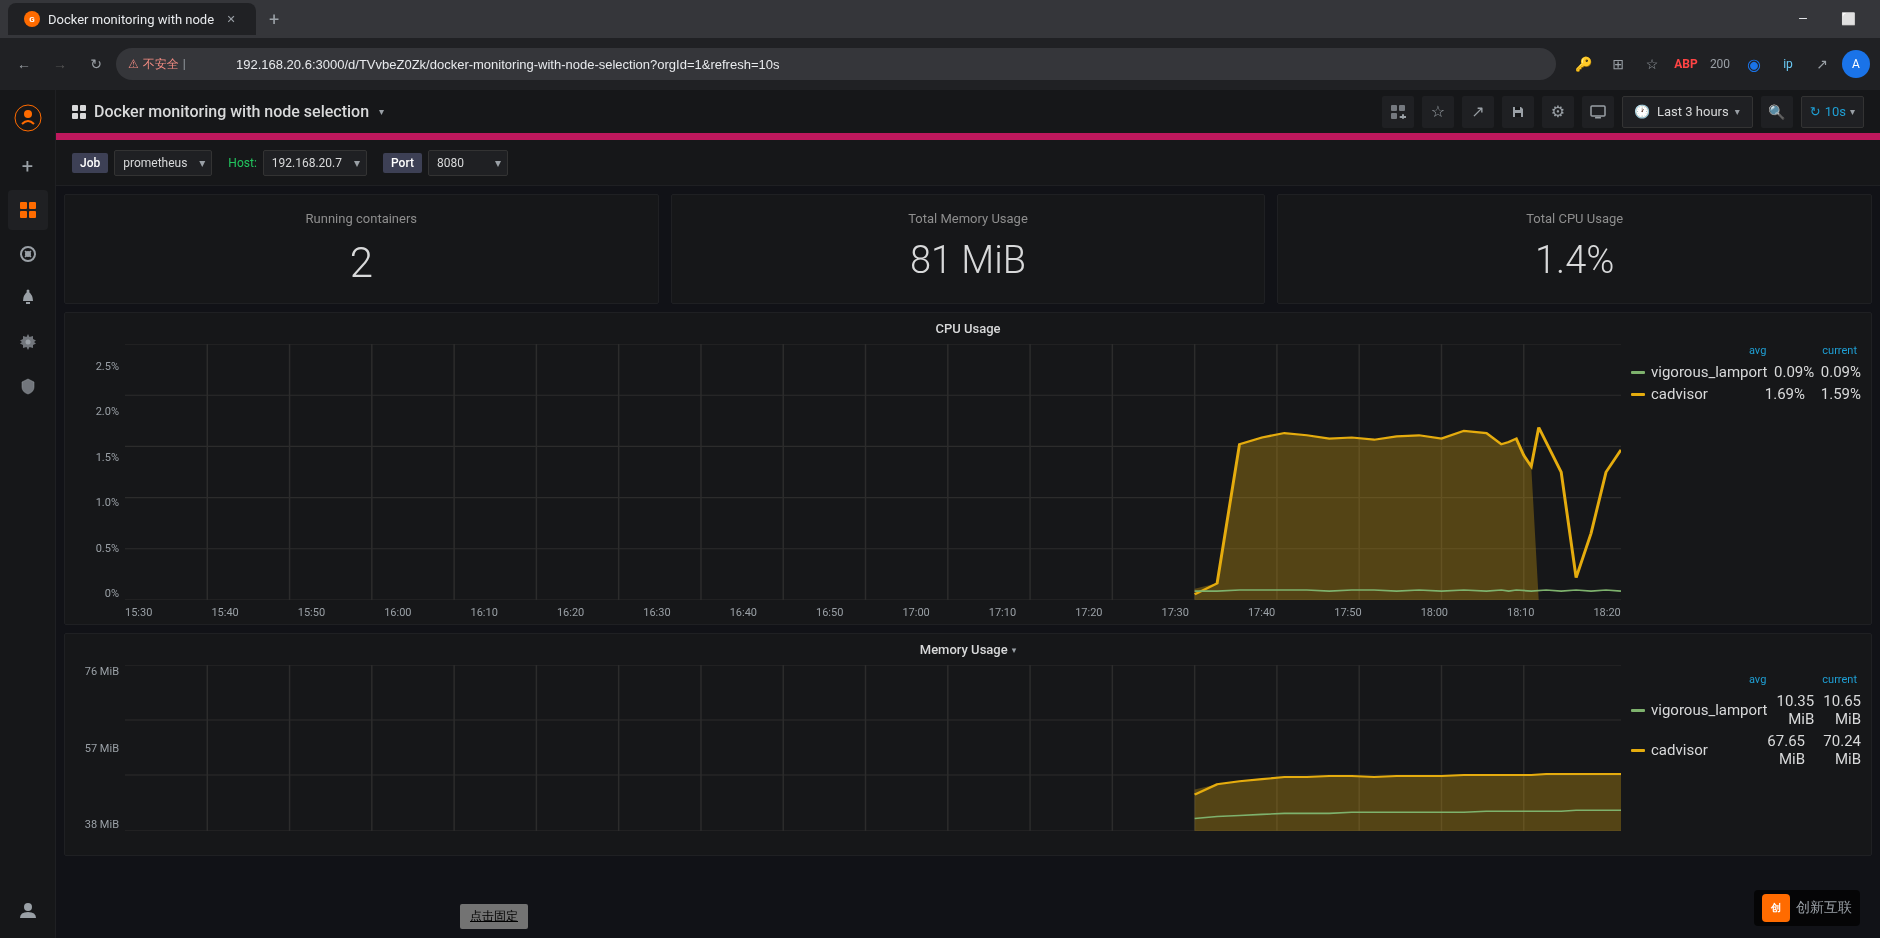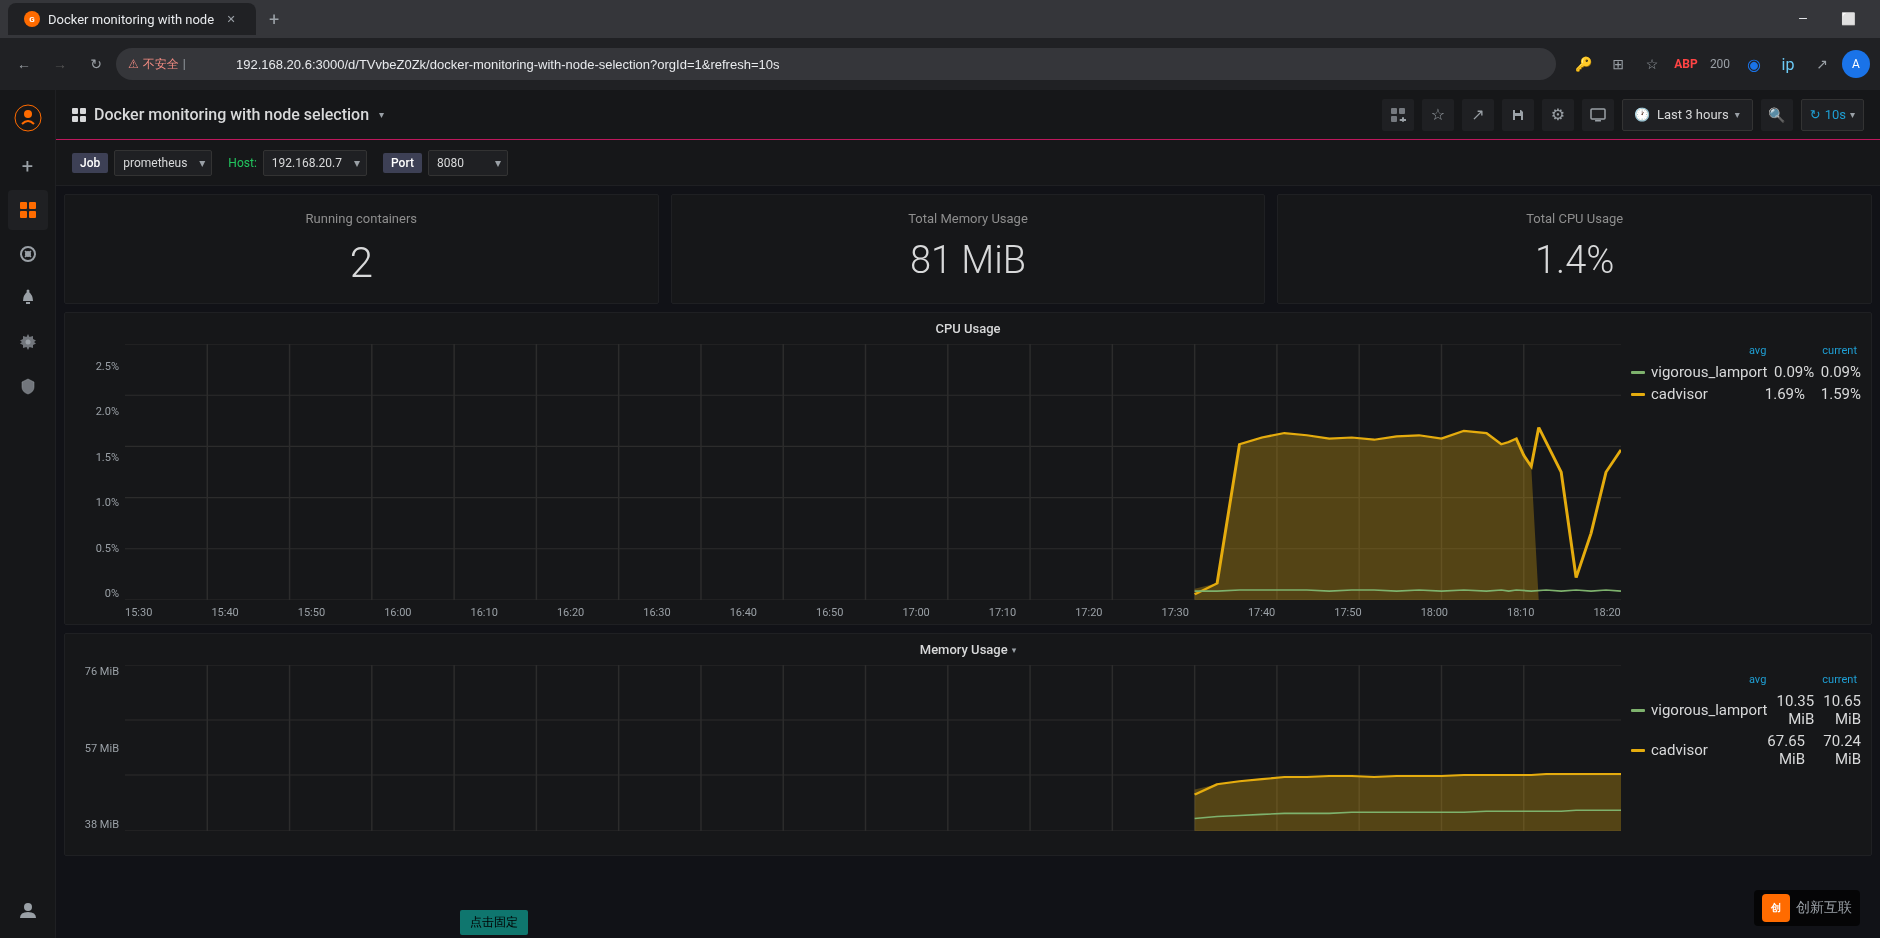--- a/index.html
+++ b/index.html
@@ -201,21 +201,21 @@
     .main-content {
       flex: 1;
       display: flex;
       flex-direction: column;
       overflow: hidden;
     }
 
     
     .grafana-header {
       background: #161719;
-      border-bottom: 1px solid #be185d;
+      border-bottom: 7px solid #be185d;
       height: 50px;
       display: flex;
       align-items: center;
       padding: 0 16px;
       gap: 8px;
     }
     .dashboard-icon {
       display: flex;
       align-items: center;
       gap: 8px;
@@ -451,28 +451,29 @@
       font-size: 11px;
       color: #9aa0a6;
     }
     .x-label {
       font-size: 11px;
       color: #9aa0a6;
     }
 
     .bottom-tooltip {
       position: absolute;
-      bottom: 3px;
+      bottom: 9px;
       left: 460px;
-      background: #0f766e;
+      background: #737373;
       color: #000;
       padding: 4px 10px;
       border-radius: 2px;
       font-size: 12px;
       z-index: 100;
+      text-decoration: underline;
     }
 
     
     .watermark {
       position: fixed;
       bottom: 12px;
       right: 20px;
       background: rgba(0,0,0,0.7);
       border-radius: 4px;
       padding: 4px 8px;
@@ -528,21 +529,21 @@
       </div>
       <input class="address-text-input" type="text" value="192.168.20.6:3000/d/TVvbeZ0Zk/docker-monitoring-with-node-selection?orgId=1&amp;refresh=10s" style="">
     </div>
     <div class="address-right-icons">
       <div class="addr-icon">🔑</div>
       <div class="addr-icon">⊞</div>
       <div class="addr-icon">☆</div>
       <div class="addr-icon" style="color:#ff4444;font-size:12px;font-weight:bold;">ABP</div>
       <div class="addr-icon" style="color:#9aa0a6;font-size:12px;">200</div>
       <div class="addr-icon" style="color:#1a73e8;font-size:16px;">◉</div>
-      <div class="addr-icon" style="font-size:16px;color:#6bcaf6;">ip</div>
+      <div class="addr-icon" style="font-size:12px;color:#6bcaf6;">ip</div>
       <div class="addr-icon">↗</div>
       <div class="addr-icon">
         <div class="profile-circle">A</div>
       </div>
     </div>
   </div>
 </div>
 
 <div class="grafana-container">
 

